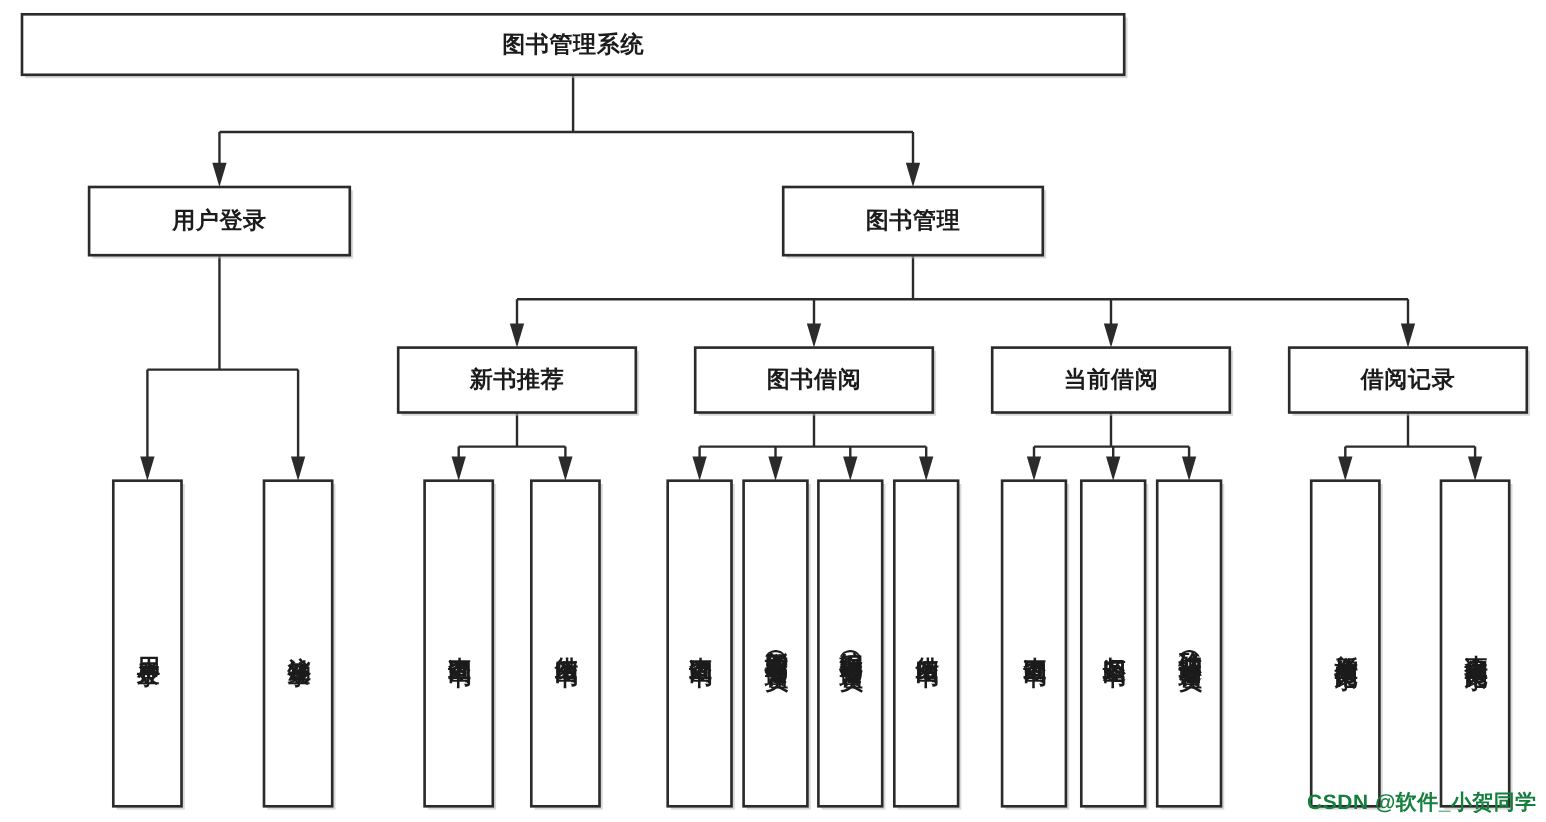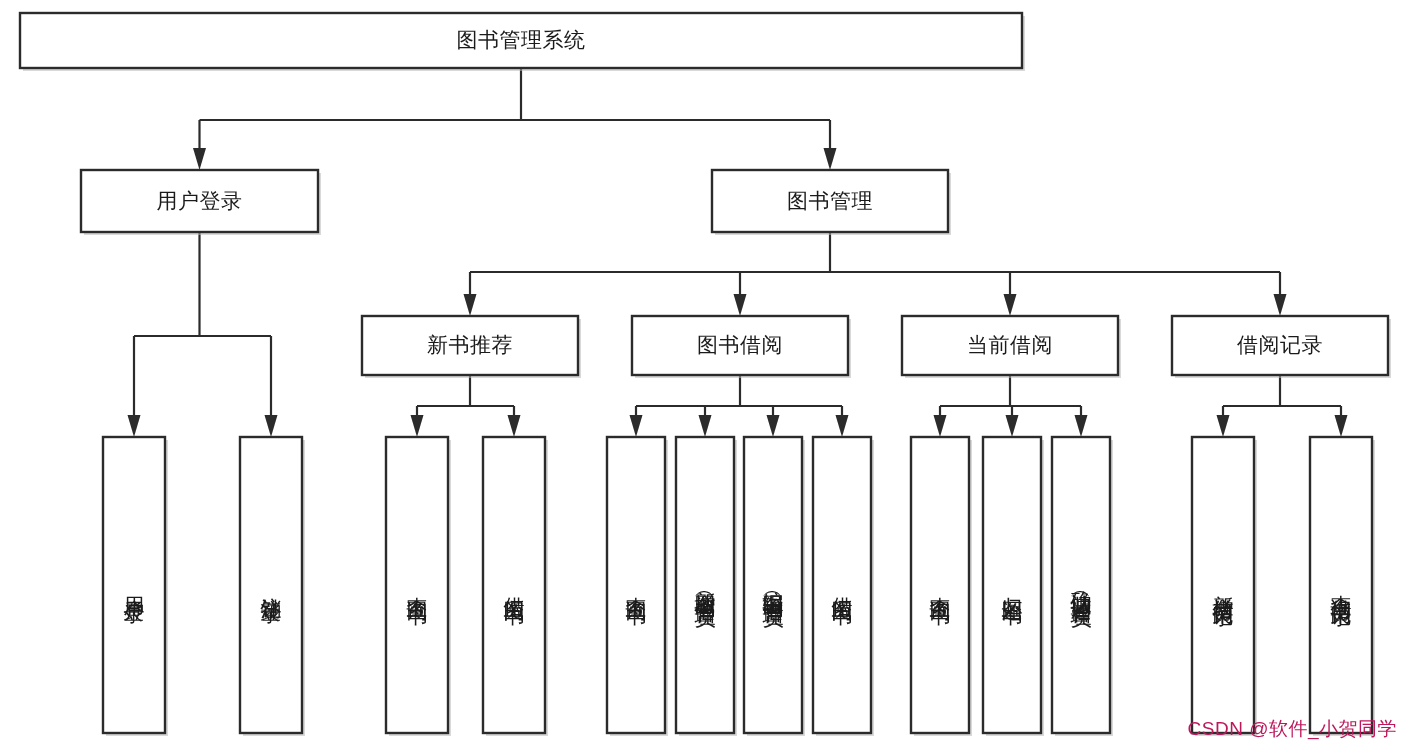--- a/index.html
+++ b/index.html
@@ -14,20 +14,21 @@
     position: relative;
     overflow: hidden;
     font-family: "Liberation Sans", "DejaVu Sans", sans-serif;
   }
   #diagram-root {
     position: absolute;
     left: 0;
     top: 0;
     width: 1405px;
     height: 747px;
+    font-weight: bold;
   }
   svg.tree-canvas {
     display: block;
     width: 1405px;
     height: 747px;
   }
   .node-box {
     fill: #ffffff;
     stroke: #2b2b2b;
     stroke-width: 2.4;
@@ -71,21 +72,21 @@
     letter-spacing: 2.5px;
     white-space: nowrap;
     text-align: center;
   }
   .watermark {
     position: absolute;
     right: 8px;
     bottom: 5px;
     font-family: "Liberation Sans", "DejaVu Sans", sans-serif;
     font-size: 19px;
-    color: #be185d;
+    color: #15803d;
     letter-spacing: 0.5px;
     white-space: nowrap;
     user-select: none;
   }
 </style>
 </head>
 <body>
 
 <div id="diagram-root">
   <svg class="tree-canvas" id="tree-svg" viewBox="0 0 1405 747" xmlns="http://www.w3.org/2000/svg">

